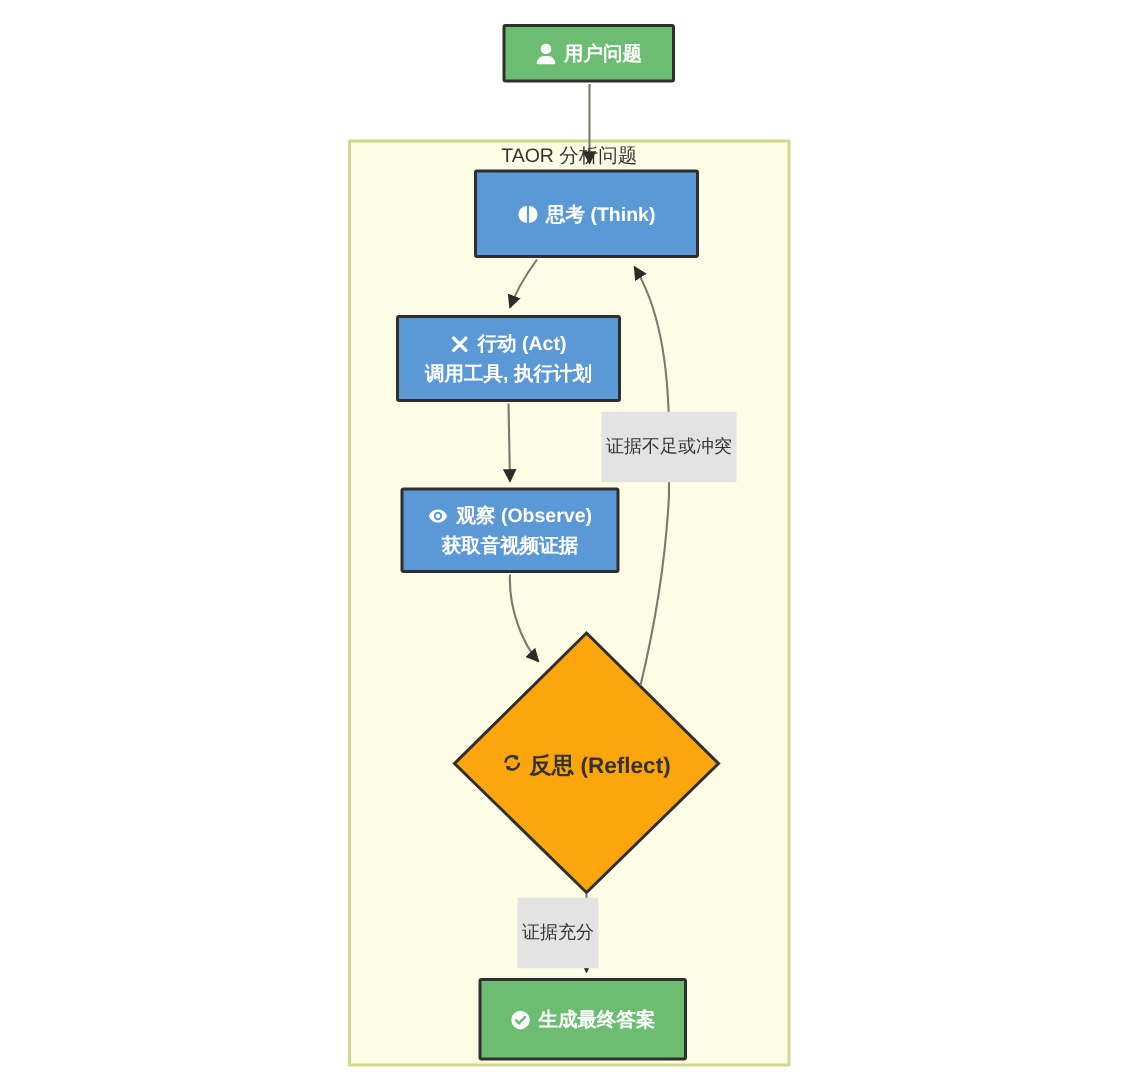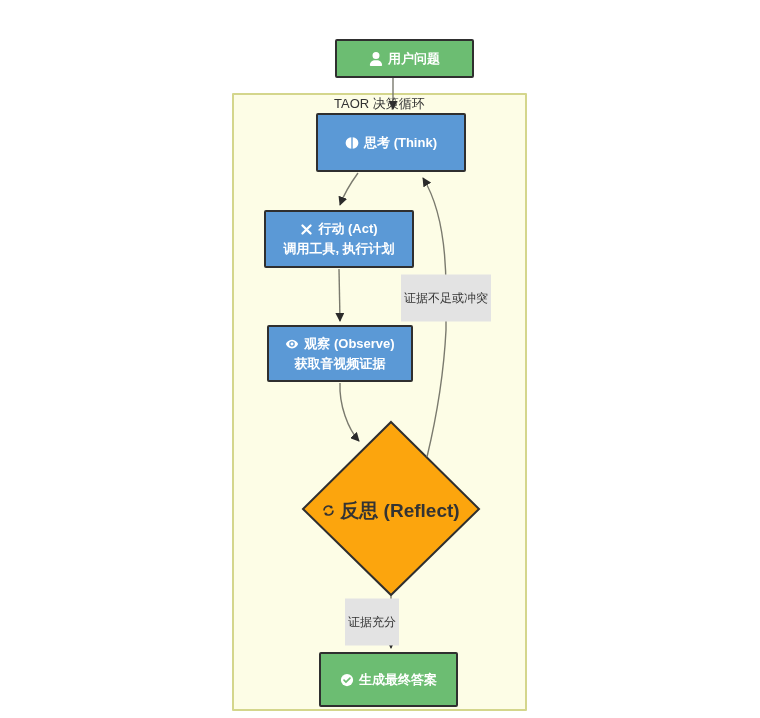--- a/index.html
+++ b/index.html
@@ -33,21 +33,21 @@
     line-height:20px;text-align:center;
   }
   .node .row{display:flex;align-items:center;justify-content:center;gap:5px;}
   .node .icon{display:inline-flex;align-items:center;}
   .green{background:var(--green);}
   .blue{background:var(--blue);}
 
   .reflect-text{
     position:absolute;left:295px;top:478px;width:192px;height:64px;
     display:flex;flex-direction:column;align-items:center;justify-content:center;
-    color:var(--text_dark);font-size:19px;font-weight:600;line-height:21px;text-align:center;
+    color:var(--text_dark);font-size:15px;font-weight:600;line-height:21px;text-align:center;
   }
   .reflect-text .row{display:flex;align-items:center;justify-content:center;gap:5px;}
 
   .edge-label{
     position:absolute;transform:translate(-50%,-50%);
     background:var(--label_bg);color:var(--text_dark);
     font-size:12px;line-height:15px;padding:16px 3px;white-space:nowrap;
   }
   .el-insufficient{left:446px;top:298px;}
   .el-sufficient{left:372px;top:622px;}
@@ -67,23 +67,23 @@
     </defs>
     <polygon class="diamond" points="391,422 479,509 391,595 303,509"></polygon>
     <path class="edge" d="M393,56 L393,109" marker-end="url(#arrow)"></path>
     <path class="edge" d="M358,173 C350,184 344,194 340,205" marker-end="url(#arrow)"></path>
     <path class="edge" d="M339,269 L340,321" marker-end="url(#arrow)"></path>
     <path class="edge" d="M340,383 C339,405 348,429 359,441" marker-end="url(#arrow)"></path>
     <path class="edge" d="M427,457 Q443,390 446,330 L446,290 Q446,215 423,178" marker-end="url(#arrow)"></path>
     <path class="edge" d="M391,596 L391,648" marker-end="url(#arrow)"></path>
   </svg>
 
-  <div class="cluster-label">TAOR 决策循环</div>
+  <div class="cluster-label">TAOR 分析问题</div>
 
-  <div class="node green" style="left:335px;top:16px;width:139px;height:39px;margin-top:23px;">
+  <div class="node green" style="left:335px;top:16px;width:115px;height:39px;">
     <div class="row">
       <span class="icon">
         <svg width="14" height="14" viewBox="0 0 448 512" fill="currentColor">
             <path d="M224 256a128 128 0 1 0 0-256 128 128 0 0 0 0 256zm-45 48C80 304 0 384 0 483c0 16 13 29 29 29h390c16 0 29-13 29-29 0-99-80-179-179-179h-90z"></path>
           </svg>
       </span>
       <span>用户问题</span>
     </div>
   </div>
 

